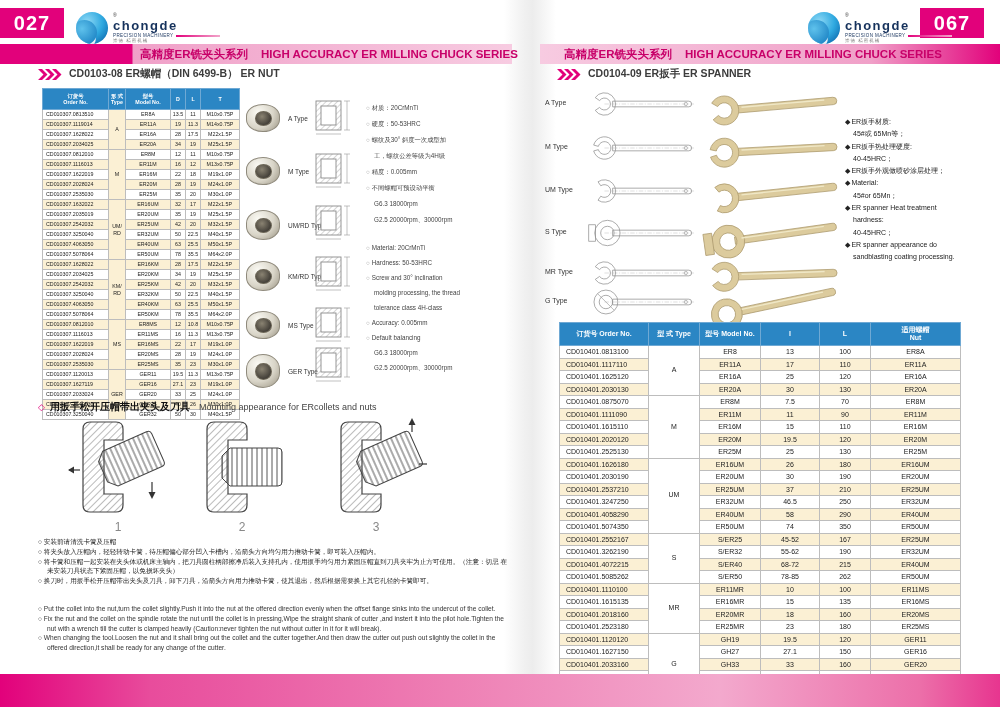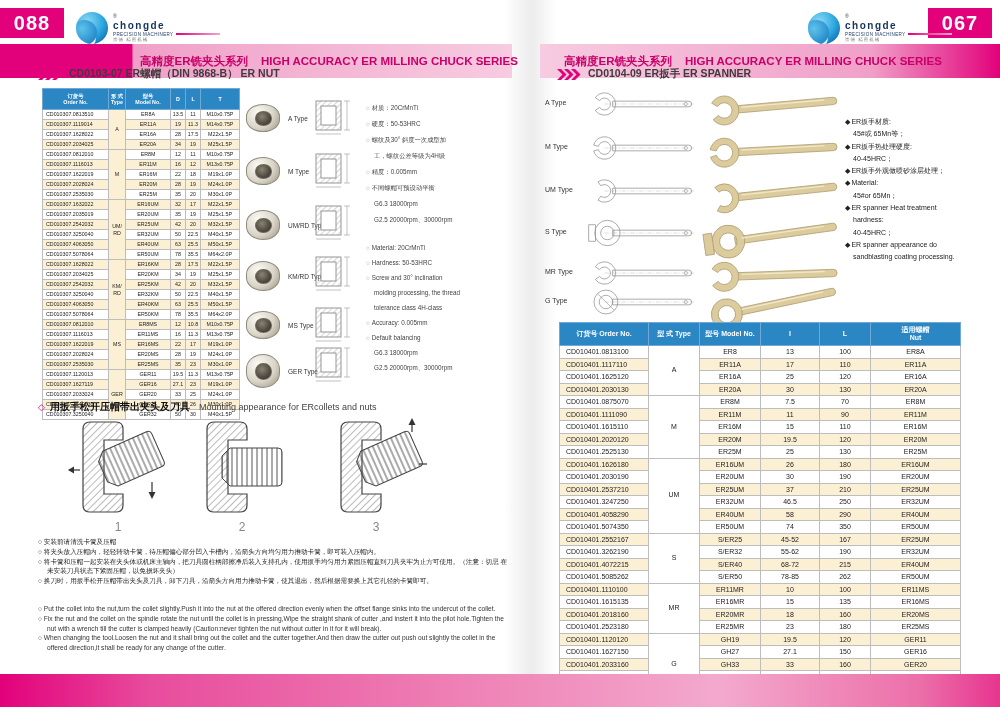--- a/index.html
+++ b/index.html
@@ -5,36 +5,36 @@
   html,body{margin:0;padding:0;background:#e8e8e8}
   .sheet{position:relative;width:1000px;height:707px;background:#fff;overflow:hidden;
          font-family:"Liberation Sans","DejaVu Sans",sans-serif;margin:0 auto}
   .gutter{position:absolute;left:504px;top:0;width:52px;height:707px;pointer-events:none;
           background:linear-gradient(90deg,rgba(0,0,0,0),rgba(110,110,110,.10) 40%,rgba(140,140,140,.16) 55%,rgba(0,0,0,0))}
   .bstrip{position:absolute;left:0;bottom:0;width:1000px;height:33px;
           background:linear-gradient(90deg,#E2017B 0,#E84C9C 15%,#EE7FB4 45%,#F3A9CD 72%,#EC6FA9 92%,#E7358F 100%)}
   .pageno{position:absolute;top:8px;width:64px;height:30px;background:#E2017B;color:#fff;
           font-size:20px;font-weight:bold;display:flex;align-items:center;justify-content:center;letter-spacing:1px}
   #pageno-left{left:0}
-  #pageno-right{right:8px}
+  #pageno-right{right:16px}
   .logo{position:absolute;top:9px;display:flex;align-items:center;gap:5px;height:38px}
   #logo-left{left:76px}
   #logo-right{left:808px}
   .globe{width:32px;height:32px;border-radius:50%;position:relative;overflow:hidden;
          background:radial-gradient(circle at 35% 30%,#8ED8F5,#2FA9E0 50%,#0A66AC 90%)}
   .globe::after{content:"";position:absolute;width:30px;height:30px;border-radius:50%;background:#fff;left:-10px;top:10px;opacity:.9}
   .globe::before{content:"";position:absolute;width:25px;height:25px;border-radius:50%;z-index:1;
          background:radial-gradient(circle at 40% 35%,#5FC2EC,#0E76BC);left:-4px;top:8px}
   .logo-lines{display:flex;flex-direction:column;line-height:1.12}
   .logo-reg{font-size:5px;color:#333;height:6px}
-  .logo-name{font-size:10px;font-weight:bold;color:#16325C;letter-spacing:1.5px;text-transform:lowercase}
+  .logo-name{font-size:13px;font-weight:bold;color:#16325C;letter-spacing:1.5px;text-transform:lowercase}
   .logo-sub{font-size:4.5px;color:#16325C;letter-spacing:.4px;display:flex;align-items:center;gap:2px;white-space:nowrap}
   .logo-sub::after{content:"";width:44px;height:2px;background:linear-gradient(90deg,#E2017B,#F2A6CB)}
   .logo-cn{font-size:4.5px;color:#777;letter-spacing:1px}
-  .band{position:absolute;top:44px;height:34px;display:flex;align-items:center;font-weight:bold;
+  .band{position:absolute;top:44px;height:20px;display:flex;align-items:center;font-weight:bold;
         font-size:11.5px;color:#C80069;white-space:nowrap;box-sizing:border-box}
   #band-left{left:0;width:512px;padding-left:140px;
         background:linear-gradient(90deg,#E2017B 0,#E2017B 132px,#F0A0C8 133px,#F7CBE1 100%)}
   #band-right{left:540px;width:460px;padding-left:24px;
         background:linear-gradient(90deg,#F7CBE1 0,#F0A0C8 72%,#E2017B 100%)}
   .band .en{margin-left:13px}
   .sec{position:absolute;top:66px;height:16px;display:flex;align-items:center;gap:7px;
        font-size:10.5px;font-weight:bold;color:#3C3C3C}
   #sec-left{left:38px}
   #sec-right{left:557px}
@@ -77,41 +77,41 @@
   .spanrow-label{position:absolute;left:545px;font-size:7px;color:#333;white-space:nowrap}
   .spandraw{position:absolute;left:588px}
   .spanphoto{position:absolute;left:703px}
 </style>
 </head>
 <body>
 
 <div class="sheet">
   <div class="gutter"></div>
 
-  <div class="pageno" id="pageno-left">088</div>
+  <div class="pageno" id="pageno-left">027</div>
   <div class="logo" id="logo-left">
     <div class="globe"></div>
     <div class="logo-lines">
       <span class="logo-reg">®</span>
       <span class="logo-name">CHONGDE</span>
       <span class="logo-sub">PRECISION MACHINERY</span>
       <span class="logo-cn">崇德 精密机械</span>
     </div>
   </div>
   <div class="band" id="band-left">
     <span class="cn">高精度ER铣夹头系列</span>
     <span class="en">HIGH ACCURACY ER MILLING CHUCK SERIES</span>
   </div>
   <div class="sec" id="sec-left">
     <svg width="24" height="11" viewBox="0 0 24 11">
       <path d="M0 0l5.5 5.5L0 11h4L9.5 5.5 4 0z" fill="#E2017B"></path>
       <path d="M7 0l5.5 5.5L7 11h4L16.5 5.5 11 0z" fill="#E2017B"></path>
       <path d="M14 0l5.5 5.5L14 11h4L23.5 5.5 18 0z" fill="#E2017B"></path>
     </svg>
-    <span>CD0103-07 ER螺帽（DIN 9868-B） ER NUT</span>
+    <span>CD0103-08 ER螺帽（DIN 6499-B） ER NUT</span>
   </div>
 
   <table class="ctable" id="ltable">
       <colgroup>
         <col style="width: 66px;">
         <col style="width: 17px;">
         <col style="width: 45px;">
         <col style="width: 15px;">
         <col style="width: 15px;">
         <col style="width: 39px;">

